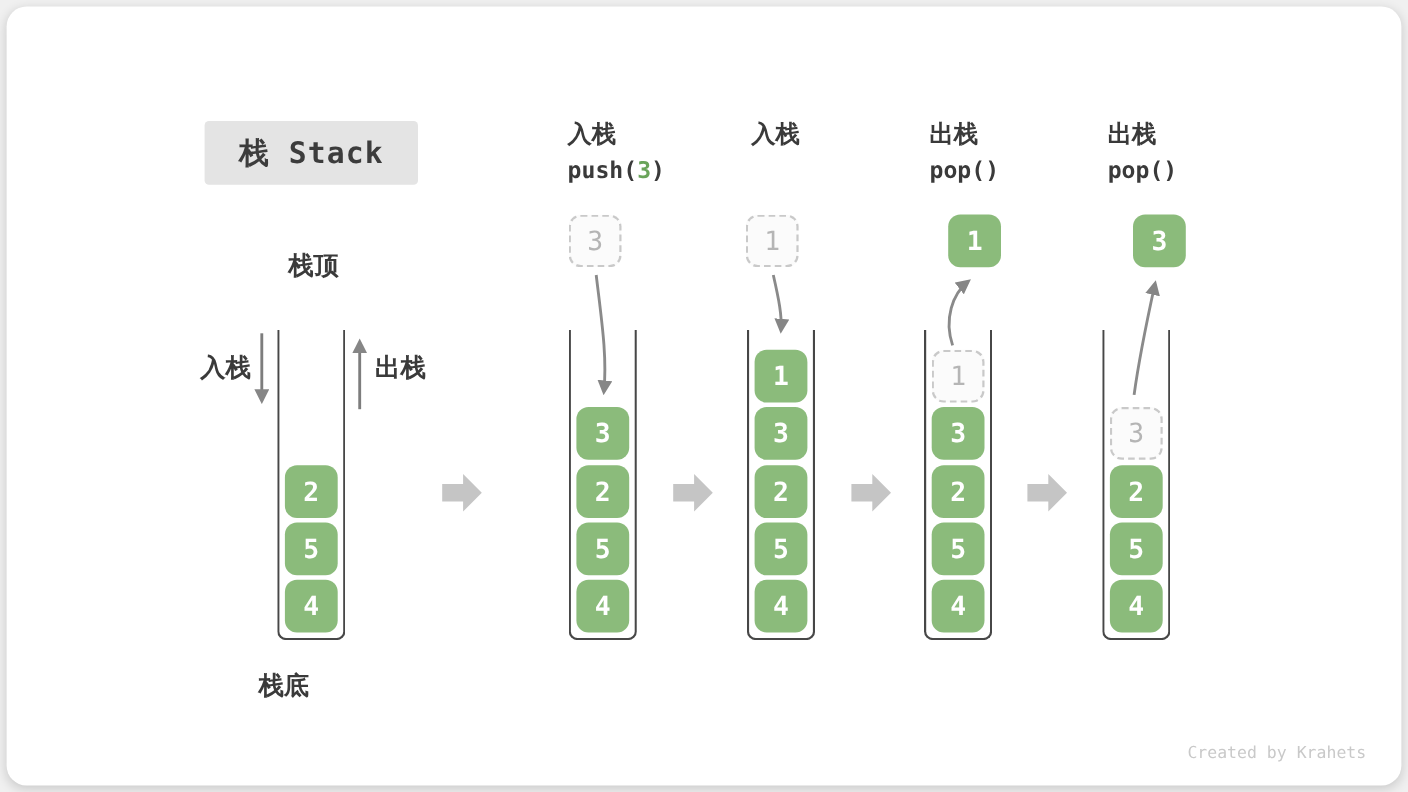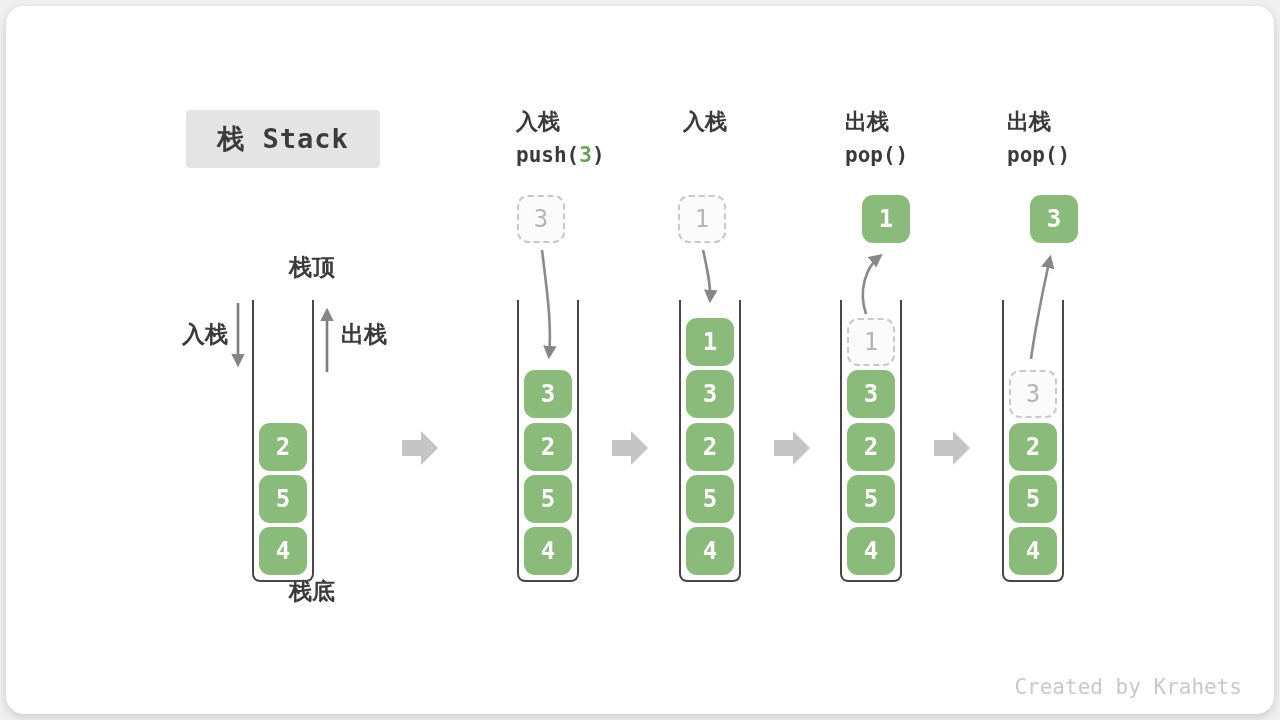--- a/index.html
+++ b/index.html
@@ -30,21 +30,21 @@
   .ghost{background:#fbfbfb;border:2px dashed #c9c9c9;color:#b5b5b5;font-weight:normal;}
   .s1{top:18px;}.s2{top:70px;}.s3{top:123px;}.s4{top:175px;}.s5{top:227px;}
 
   .float-box{position:absolute;width:48px;height:48px;box-sizing:border-box;border-radius:11px;
         display:flex;align-items:center;justify-content:center;
         font-family:"DejaVu Sans Mono",monospace;font-size:24px;}
   .float-dashed{background:#fbfbfb;border:2px dashed #c9c9c9;color:#b5b5b5;}
   .float-solid{background:#8bbb7b;color:#ffffff;font-weight:bold;}
 
   .watermark{position:absolute;right:38px;top:675px;font-family:"DejaVu Sans Mono",monospace;
-        font-size:21px;color:#c9c9c9;}
+        font-size:15px;color:#c9c9c9;}
 </style>
 </head>
 <body>
 
 <div class="viewport">
   <div class="card"></div>
 
   <svg class="overlay" viewBox="0 0 1280 720">
     <defs>
       <marker id="ah" viewBox="0 0 10 10" refX="7.5" refY="5" markerWidth="5.2" markerHeight="5.2" orient="auto-start-reverse">
@@ -77,22 +77,22 @@
   </div>
   <div class="op-label" style="left:845px">
     <div class="op-line1">出栈</div>
     <div class="op-line2"><span>pop()</span></div>
   </div>
   <div class="op-label" style="left:1007px">
     <div class="op-line1">出栈</div>
     <div class="op-line2"><span>pop()</span></div>
   </div>
 
-  <div class="side-label" style="left:235px;top:252px;width:100px;text-align:right;font-family:Liberation Mono, monospace;">栈顶</div>
-  <div class="side-label" style="left:235px;top:576px;width:100px;text-align:right;">栈底</div>
+  <div class="side-label" style="left:235px;top:226px;width:100px;text-align:center;font-family:Liberation Mono, monospace;">栈顶</div>
+  <div class="side-label" style="left:235px;top:608px;width:100px;text-align:left;">栈底</div>
   <div class="side-label" style="left:158px;top:319px;width:70px;text-align:right;">入栈</div>
   <div class="side-label" style="left:341px;top:319px;width:70px;">出栈</div>
 
   <div class="float-box float-dashed" style="left:517px;top:195px;">3</div>
   <div class="float-box float-dashed" style="left:678px;top:195px;">1</div>
   <div class="float-box float-solid" style="left:862px;top:195px;">1</div>
   <div class="float-box float-solid" style="left:1030px;top:195px;">3</div>
 
   <div class="stack" style="left:252px">
     <div class="cell s3">2</div>

